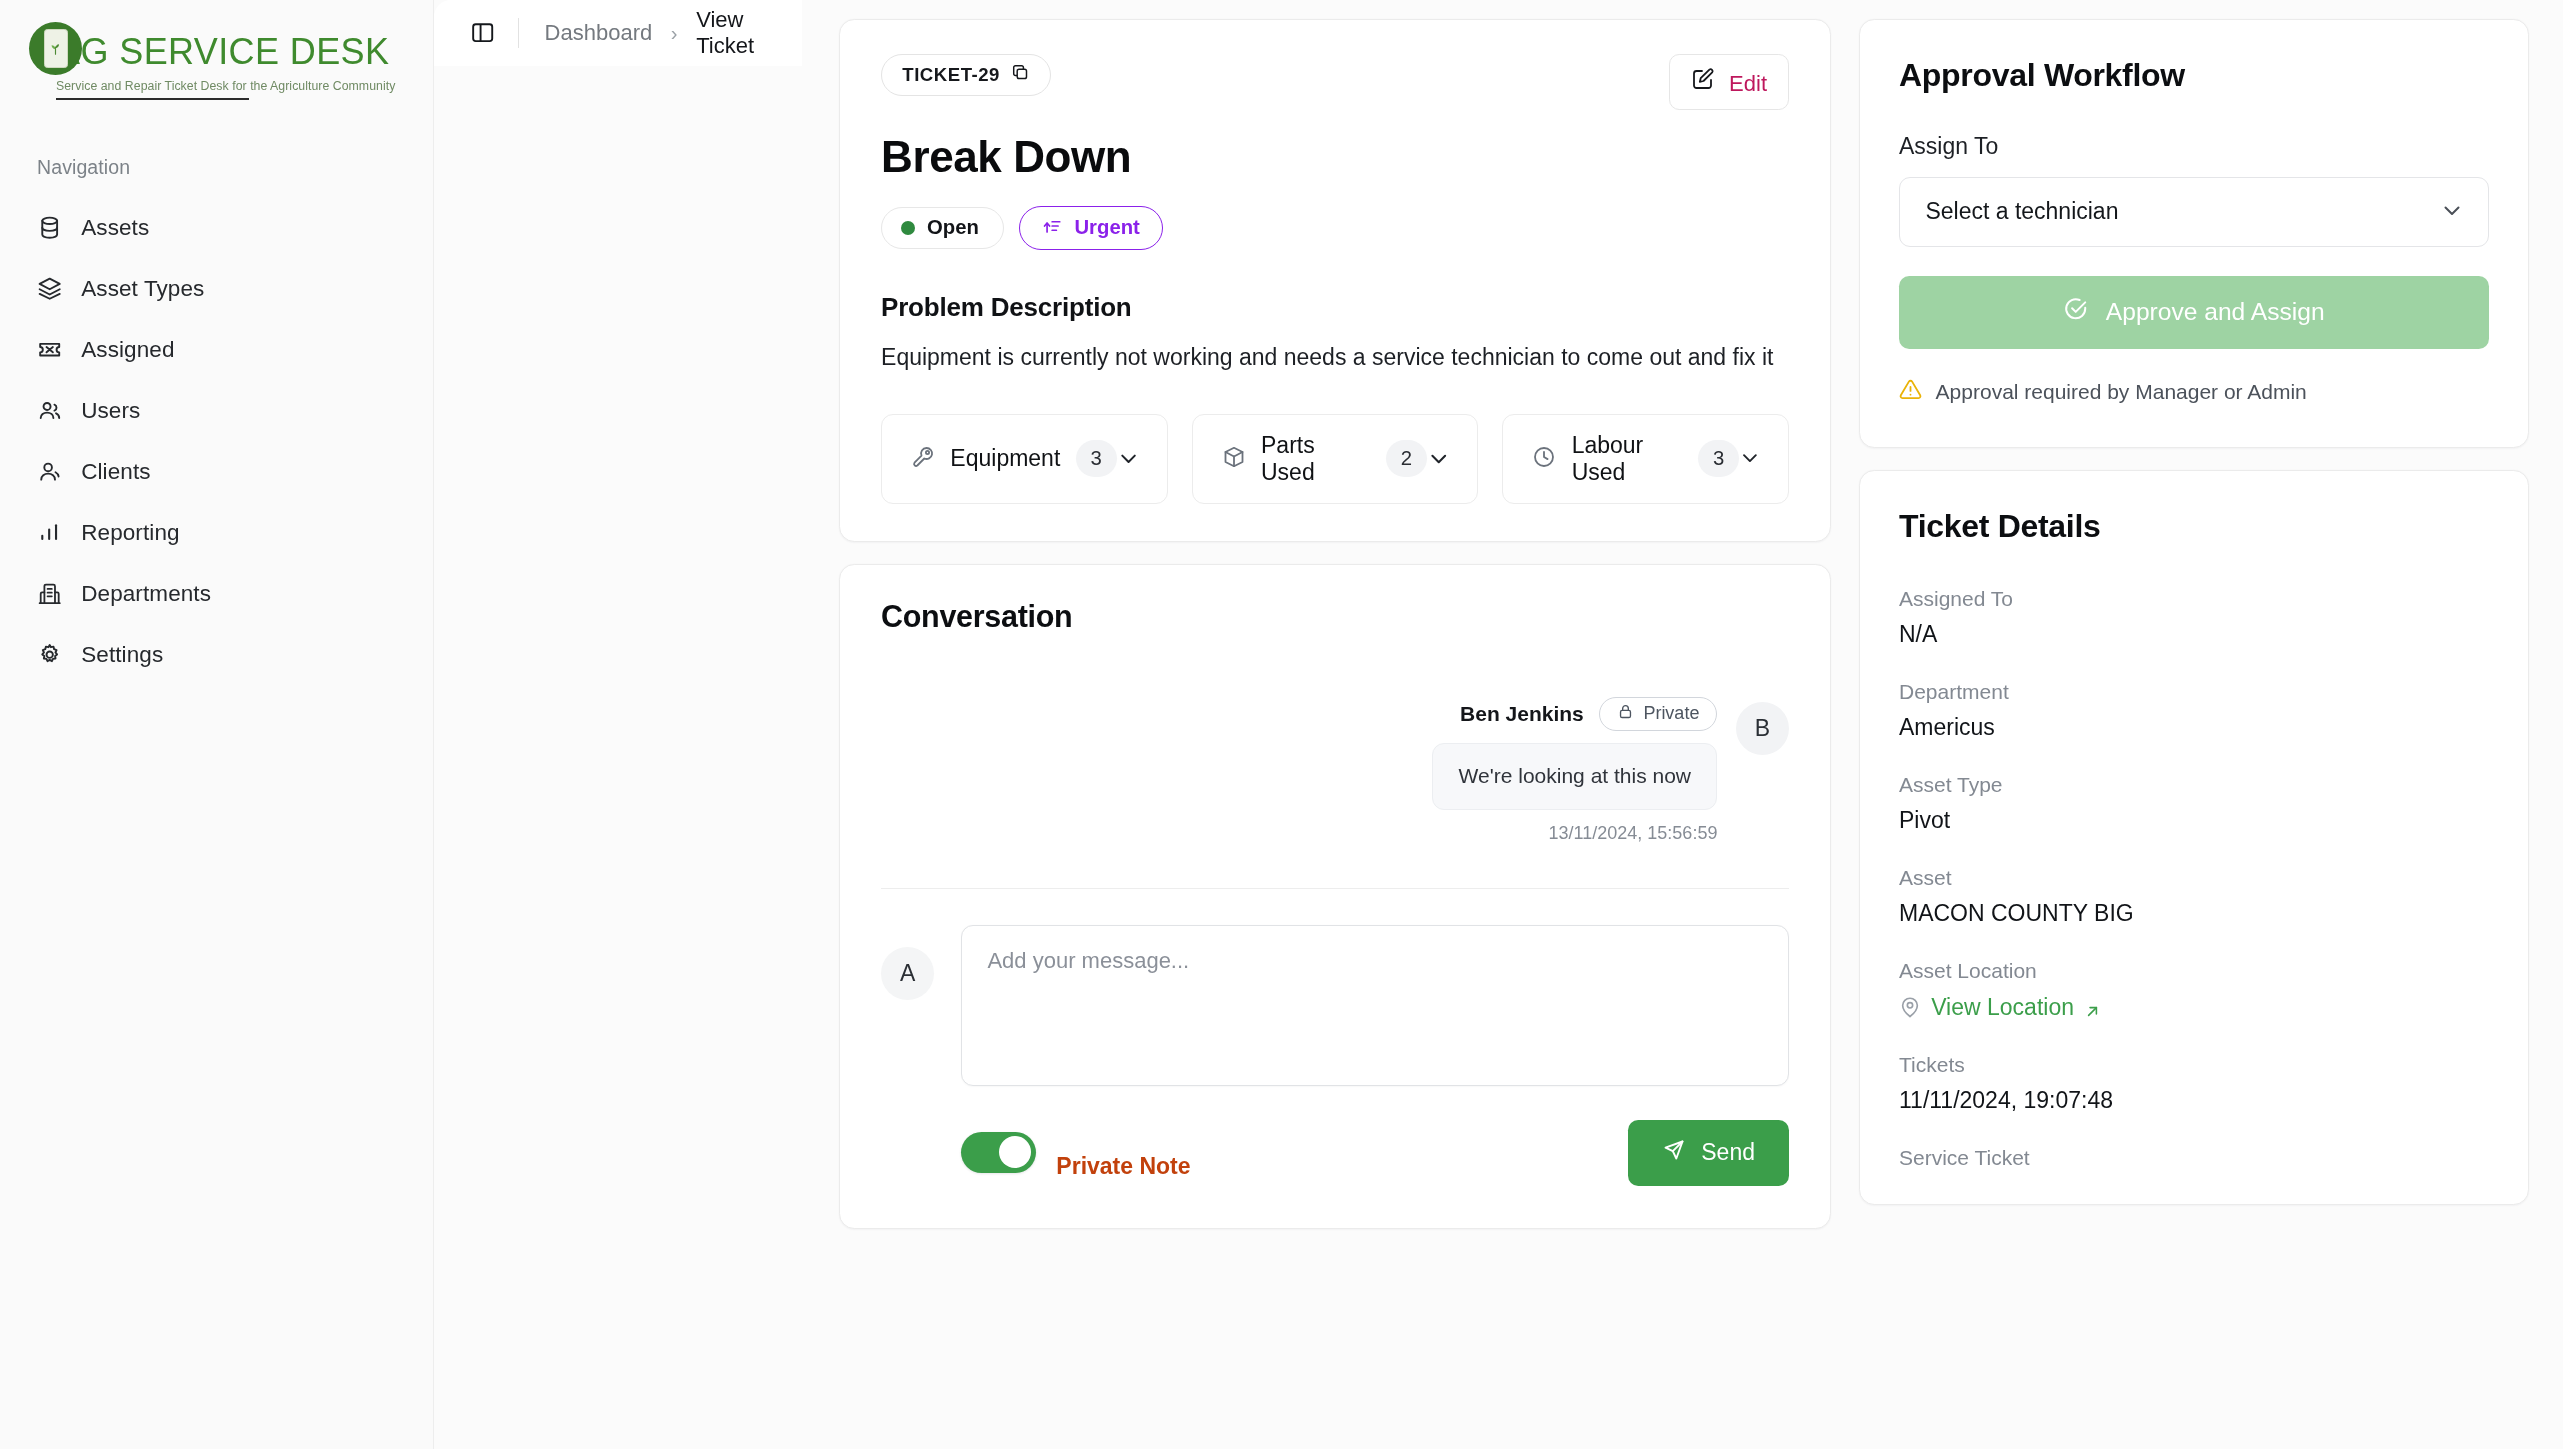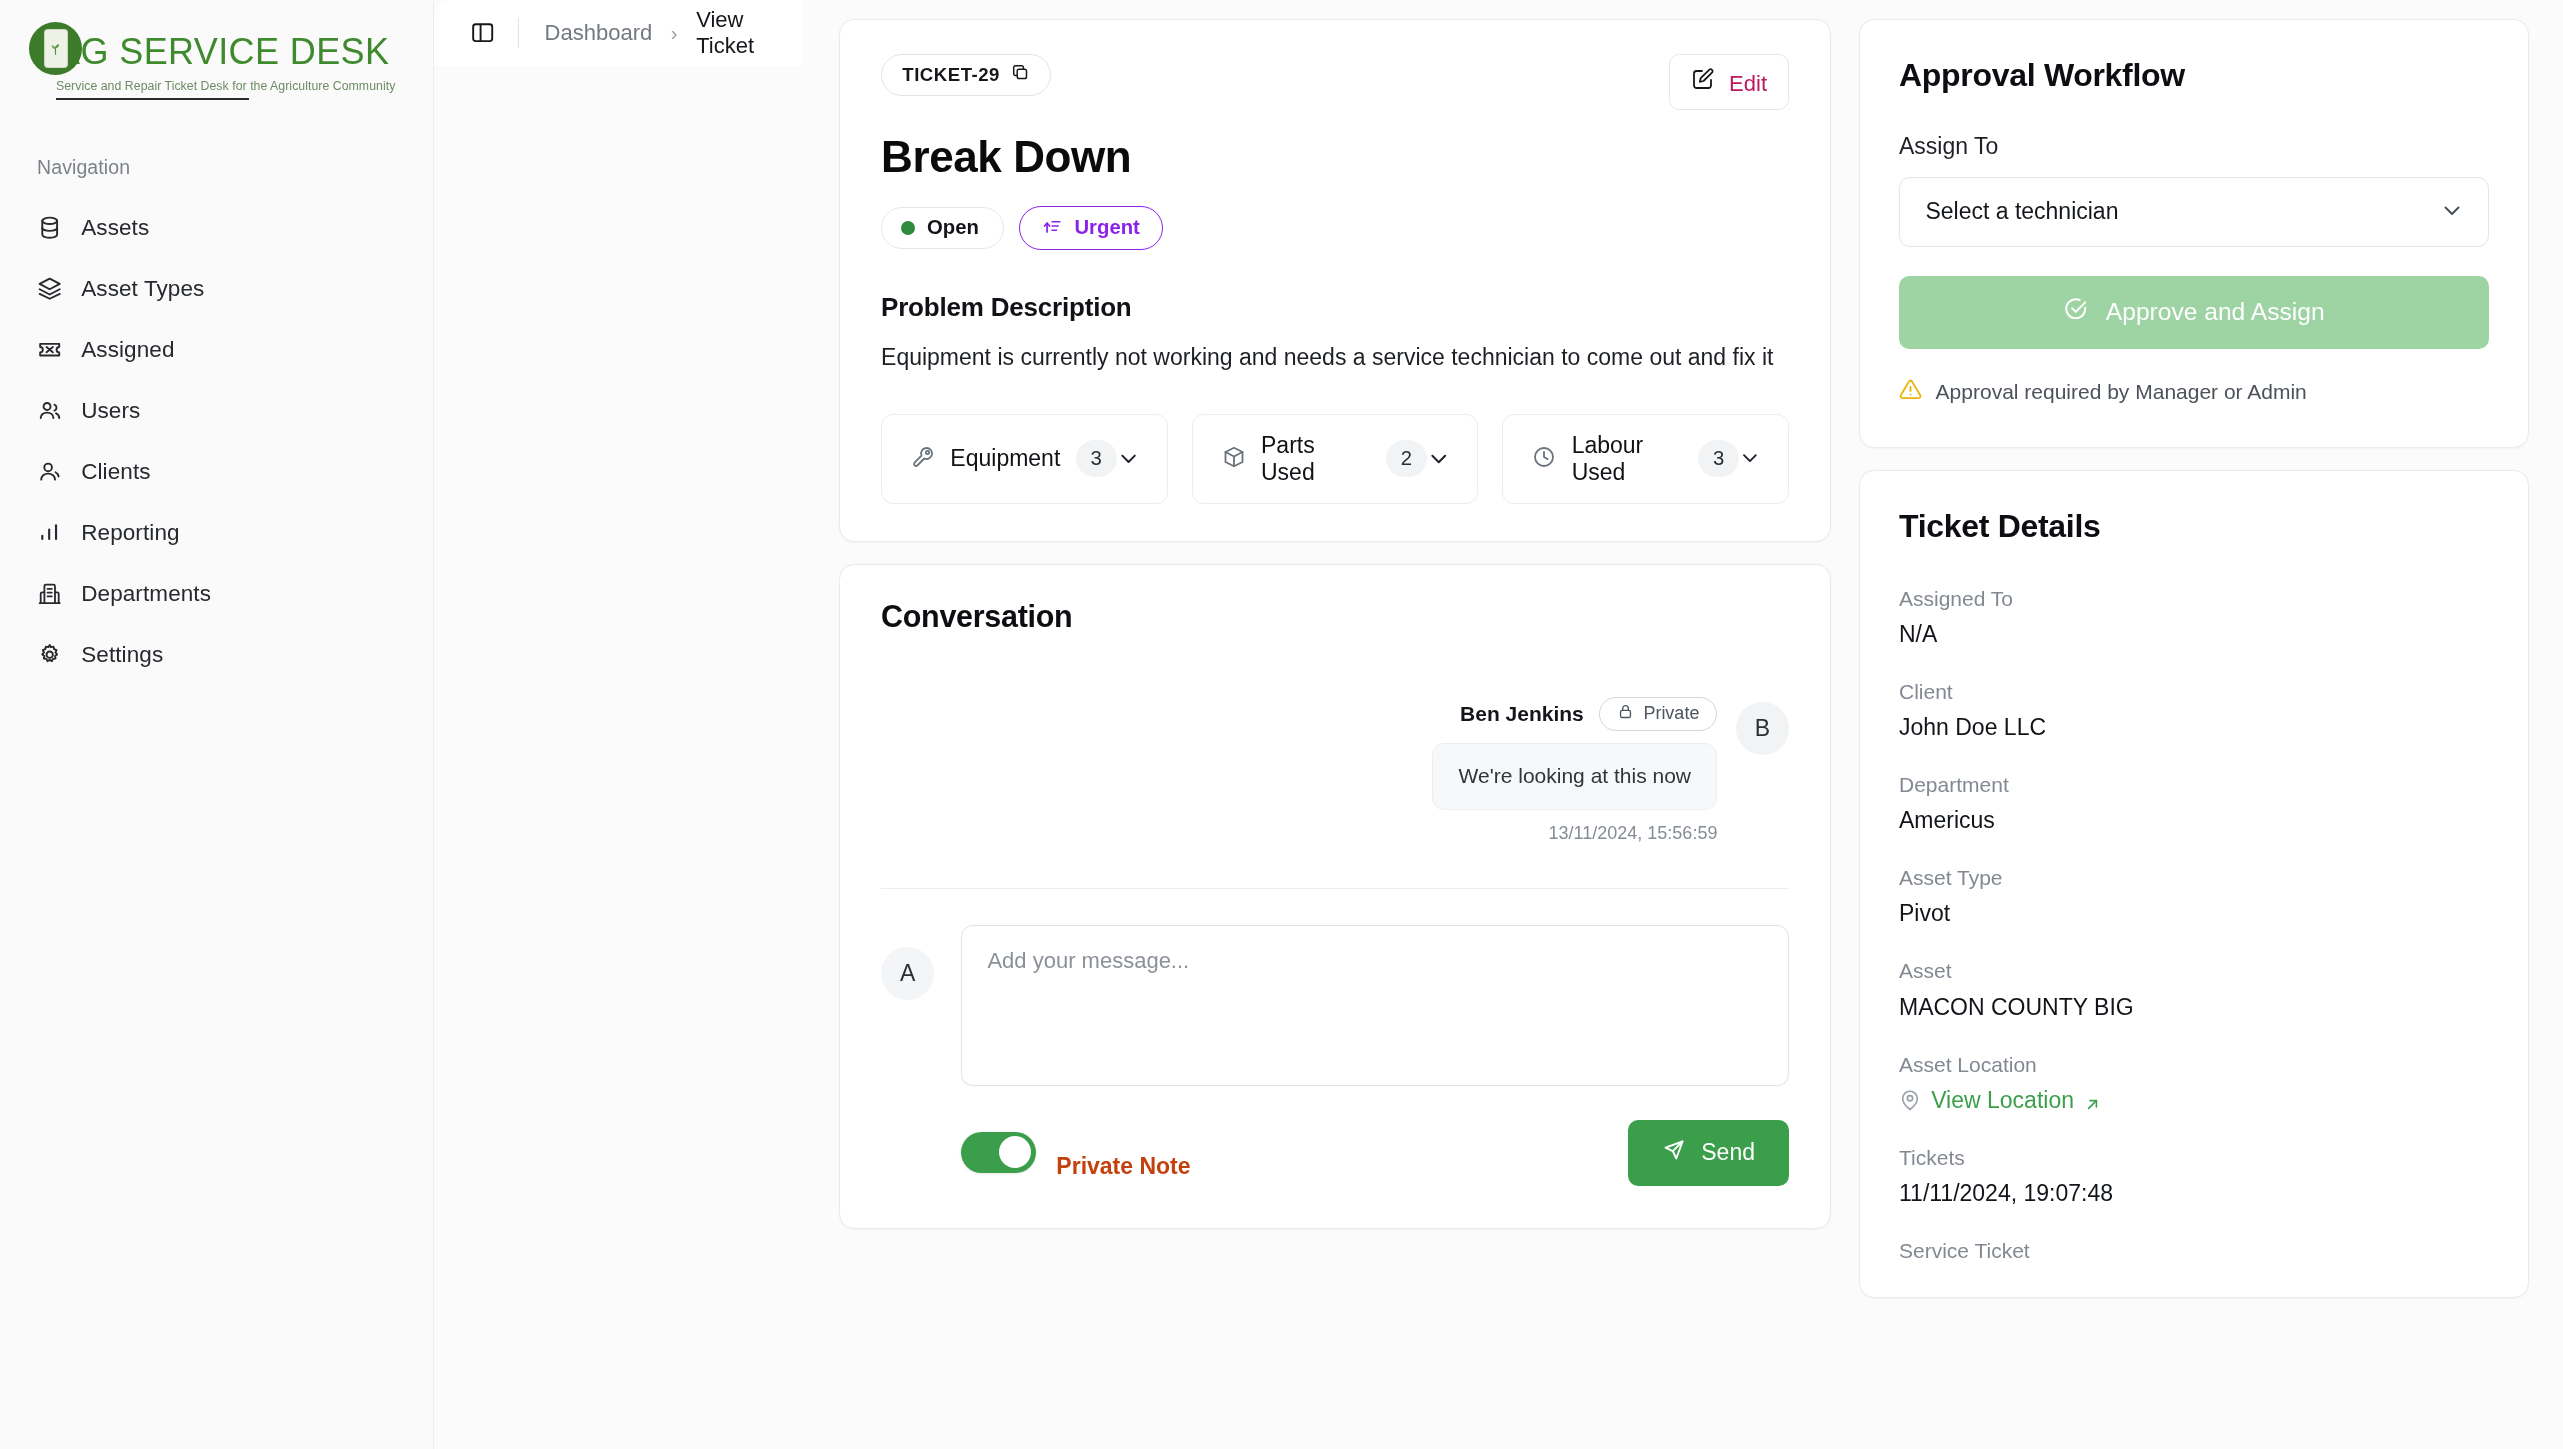--- a/index.html
+++ b/index.html
@@ -616,24 +616,20 @@
         </section>
 
         <section class="card panel details-panel">
           <h2 class="panel-title">Ticket Details</h2>
 
           <div class="detail-item">
             <div class="detail-key">Assigned To</div>
             <div class="detail-val">N/A</div>
           </div>
           <div class="detail-item">
-            <div class="detail-key">Client</div>
-            <div class="detail-val">John Doe LLC</div>
-          </div>
-          <div class="detail-item">
             <div class="detail-key">Department</div>
             <div class="detail-val">Americus</div>
           </div>
           <div class="detail-item">
             <div class="detail-key">Asset Type</div>
             <div class="detail-val">Pivot</div>
           </div>
           <div class="detail-item">
             <div class="detail-key">Asset</div>
             <div class="detail-val">MACON COUNTY BIG</div>

